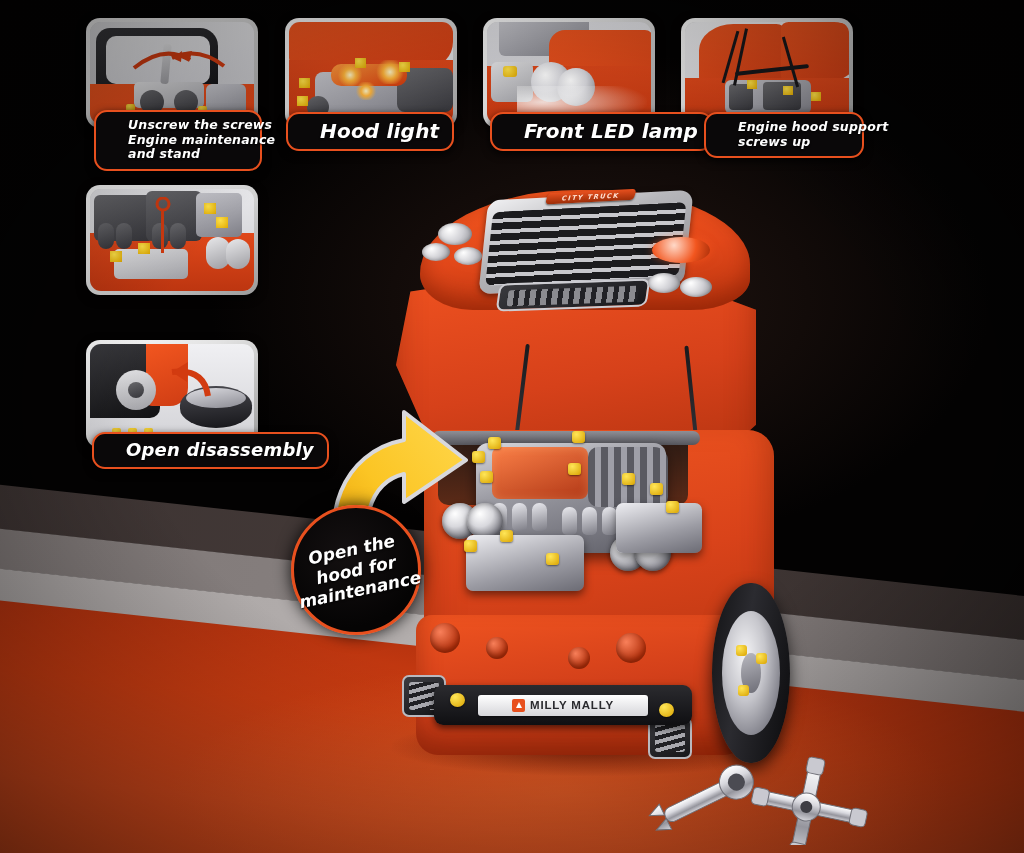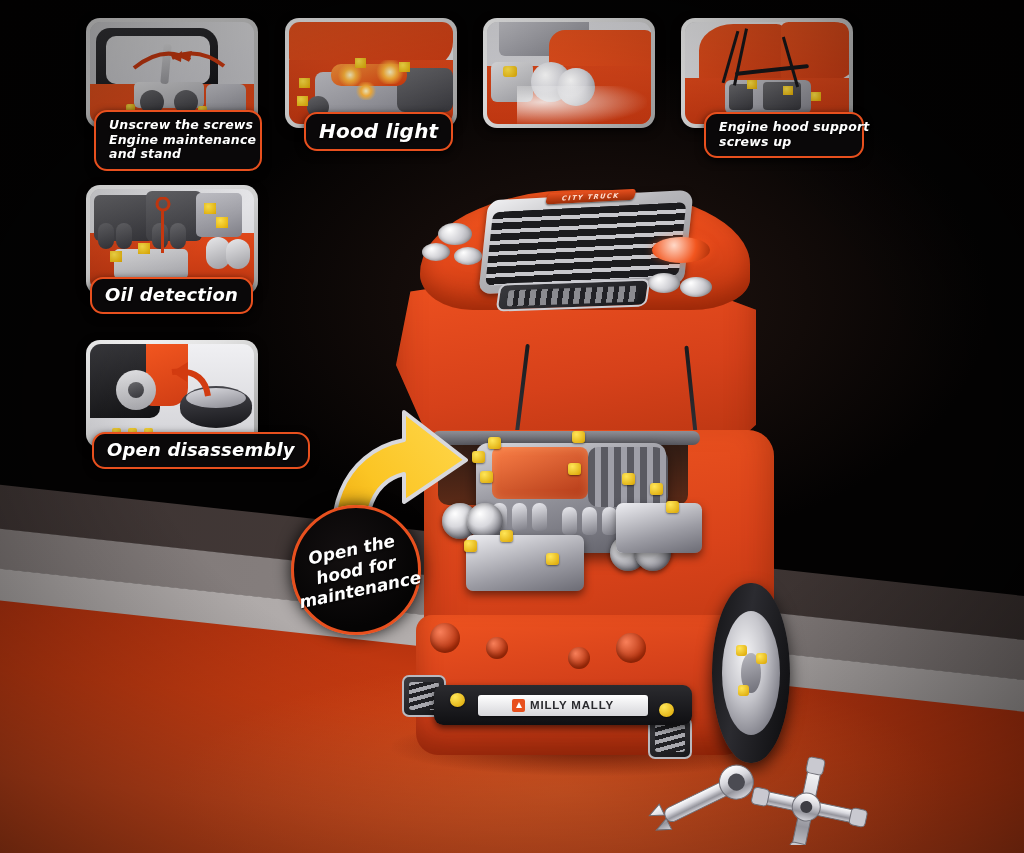--- a/index.html
+++ b/index.html
@@ -82,20 +82,21 @@
     z-index:6;
   }
   .callout span {
     display:block;
     color:#fff;
     font-family:"DejaVu Sans", sans-serif;
     font-weight:bold; font-style:italic;
     letter-spacing:.2px;
     text-shadow:0 1px 2px rgba(0,0,0,.9);
     white-space:nowrap;
+    margin-left:19px;
   }
   .callout.small span { font-size:12.5px; line-height:14.5px; }
   .callout.big   span { font-size:20px;  line-height:22px; }
   .callout.mid   span { font-size:18px;  line-height:20px; }
 
   
   #hood-badge {
     position:absolute; left:291px; top:505px; width:130px; height:130px;
     border-radius:50%;
     background:radial-gradient(circle at 42% 36%, #141011 0%, #050404 70%);
@@ -383,40 +384,43 @@
           <div class="pa glowdot" style="left:66px;top:60px;width:22px;height:18px;"></div>
           <div class="pa metalblk" style="left:18px;top:74px;width:22px;height:22px;border-radius:11px;"></div>
           <div class="pa yellow" style="left:10px;top:56px;width:11px;height:10px;"></div>
           <div class="pa yellow" style="left:8px;top:74px;width:11px;height:10px;"></div>
           <div class="pa yellow" style="left:66px;top:36px;width:11px;height:10px;"></div>
           <div class="pa yellow" style="left:110px;top:40px;width:11px;height:10px;"></div>
         </div>
       </div>
     </div>
   </div>
-  <div class="callout big" style="left:304px; top:112px;">
+  <div class="callout big" style="left:286px; top:112px;">
     <span>Hood light</span>
   </div>
 
   <div class="card" style="left:483px; top:18px; width:172px; height:110px;">
     <div class="card-frame">
       <div class="card-photo">
         <div class="photo-inner">
           <div class="pa" style="left:0;top:0;width:100%;height:100%;background:linear-gradient(180deg,#e4e4e8,#c0c0c5);"></div>
           <div class="pa metalmid" style="left:12px;top:0;width:90px;height:34px;border-radius:0 0 6px 6px;"></div>
           <div class="pa hoodred" style="left:62px;top:8px;width:104px;height:96px;border-radius:16px 8px 8px 18px;"></div>
           <div class="pa bayred" style="left:0;top:44px;width:100%;height:66px;"></div>
           <div class="pa metalsil" style="left:4px;top:40px;width:42px;height:40px;border-radius:6px;"></div>
           <div class="pa yellow" style="left:16px;top:44px;width:14px;height:11px;border-radius:3px;"></div>
           <div class="pa" style="left:44px;top:40px;width:40px;height:40px;border-radius:50%;background:radial-gradient(circle at 36% 32%,#fff,#d9d9de 44%,#74747c);"></div>
           <div class="pa" style="left:70px;top:46px;width:38px;height:38px;border-radius:50%;background:radial-gradient(circle at 36% 32%,#fff,#d9d9de 44%,#74747c);"></div>
           <div class="pa" style="left:30px;top:64px;width:130px;height:40px;background:radial-gradient(ellipse at 20% 40%,rgba(255,255,255,.85),rgba(255,255,255,0) 72%);"></div>
         </div>
       </div>
     </div>
+  </div>
+  <div class="callout big" style="left:490px; top:112px;">
+    <span>Front LED lamp</span>
   </div>
 
   <div class="card" style="left:681px; top:18px; width:172px; height:110px;">
     <div class="card-frame">
       <div class="card-photo">
         <div class="photo-inner">
           <div class="pa" style="left:0;top:0;width:100%;height:100%;background:linear-gradient(180deg,#f2f2f4,#cecdd1);"></div>
           <div class="pa hoodred" style="left:14px;top:2px;width:86px;height:66px;border-radius:40% 10% 30% 20%;"></div>
           <div class="pa hoodred" style="left:96px;top:0;width:76px;height:60px;border-radius:10% 30% 40% 10%;"></div>
           <div class="pa bayred" style="left:0;top:56px;width:100%;height:54px;"></div>
@@ -460,23 +464,20 @@
             <rect x="9" y="12" width="3" height="44" fill="#d23b10"></rect>
           </svg>
           <div class="pa yellow" style="left:114px;top:14px;width:12px;height:11px;"></div>
           <div class="pa yellow" style="left:126px;top:28px;width:12px;height:11px;"></div>
           <div class="pa yellow" style="left:20px;top:62px;width:12px;height:11px;"></div>
           <div class="pa yellow" style="left:48px;top:54px;width:12px;height:11px;"></div>
         </div>
       </div>
     </div>
   </div>
-  <div class="callout mid" style="left:90px; top:277px;">
-    <span>Oil detection</span>
-  </div>
 
   <div class="card" style="left:86px; top:340px; width:172px; height:108px;">
     <div class="card-frame">
       <div class="card-photo">
         <div class="photo-inner">
           <div class="pa" style="left:0;top:0;width:100%;height:100%;background:linear-gradient(180deg,#f0f0f3,#d2d2d6);"></div>
           <div class="pa" style="left:0;top:0;width:70px;height:74px;background:linear-gradient(160deg,#3a3a3e,#111113);border-radius:0 10px 10px 0;"></div>
           <div class="pa hoodred" style="left:56px;top:0;width:42px;height:62px;border-radius:0 0 18px 6px;"></div>
           <div class="pa metalsil" style="left:26px;top:26px;width:40px;height:40px;border-radius:50%;"></div>
           <div class="pa metalblk" style="left:38px;top:38px;width:16px;height:16px;border-radius:50%;"></div>

